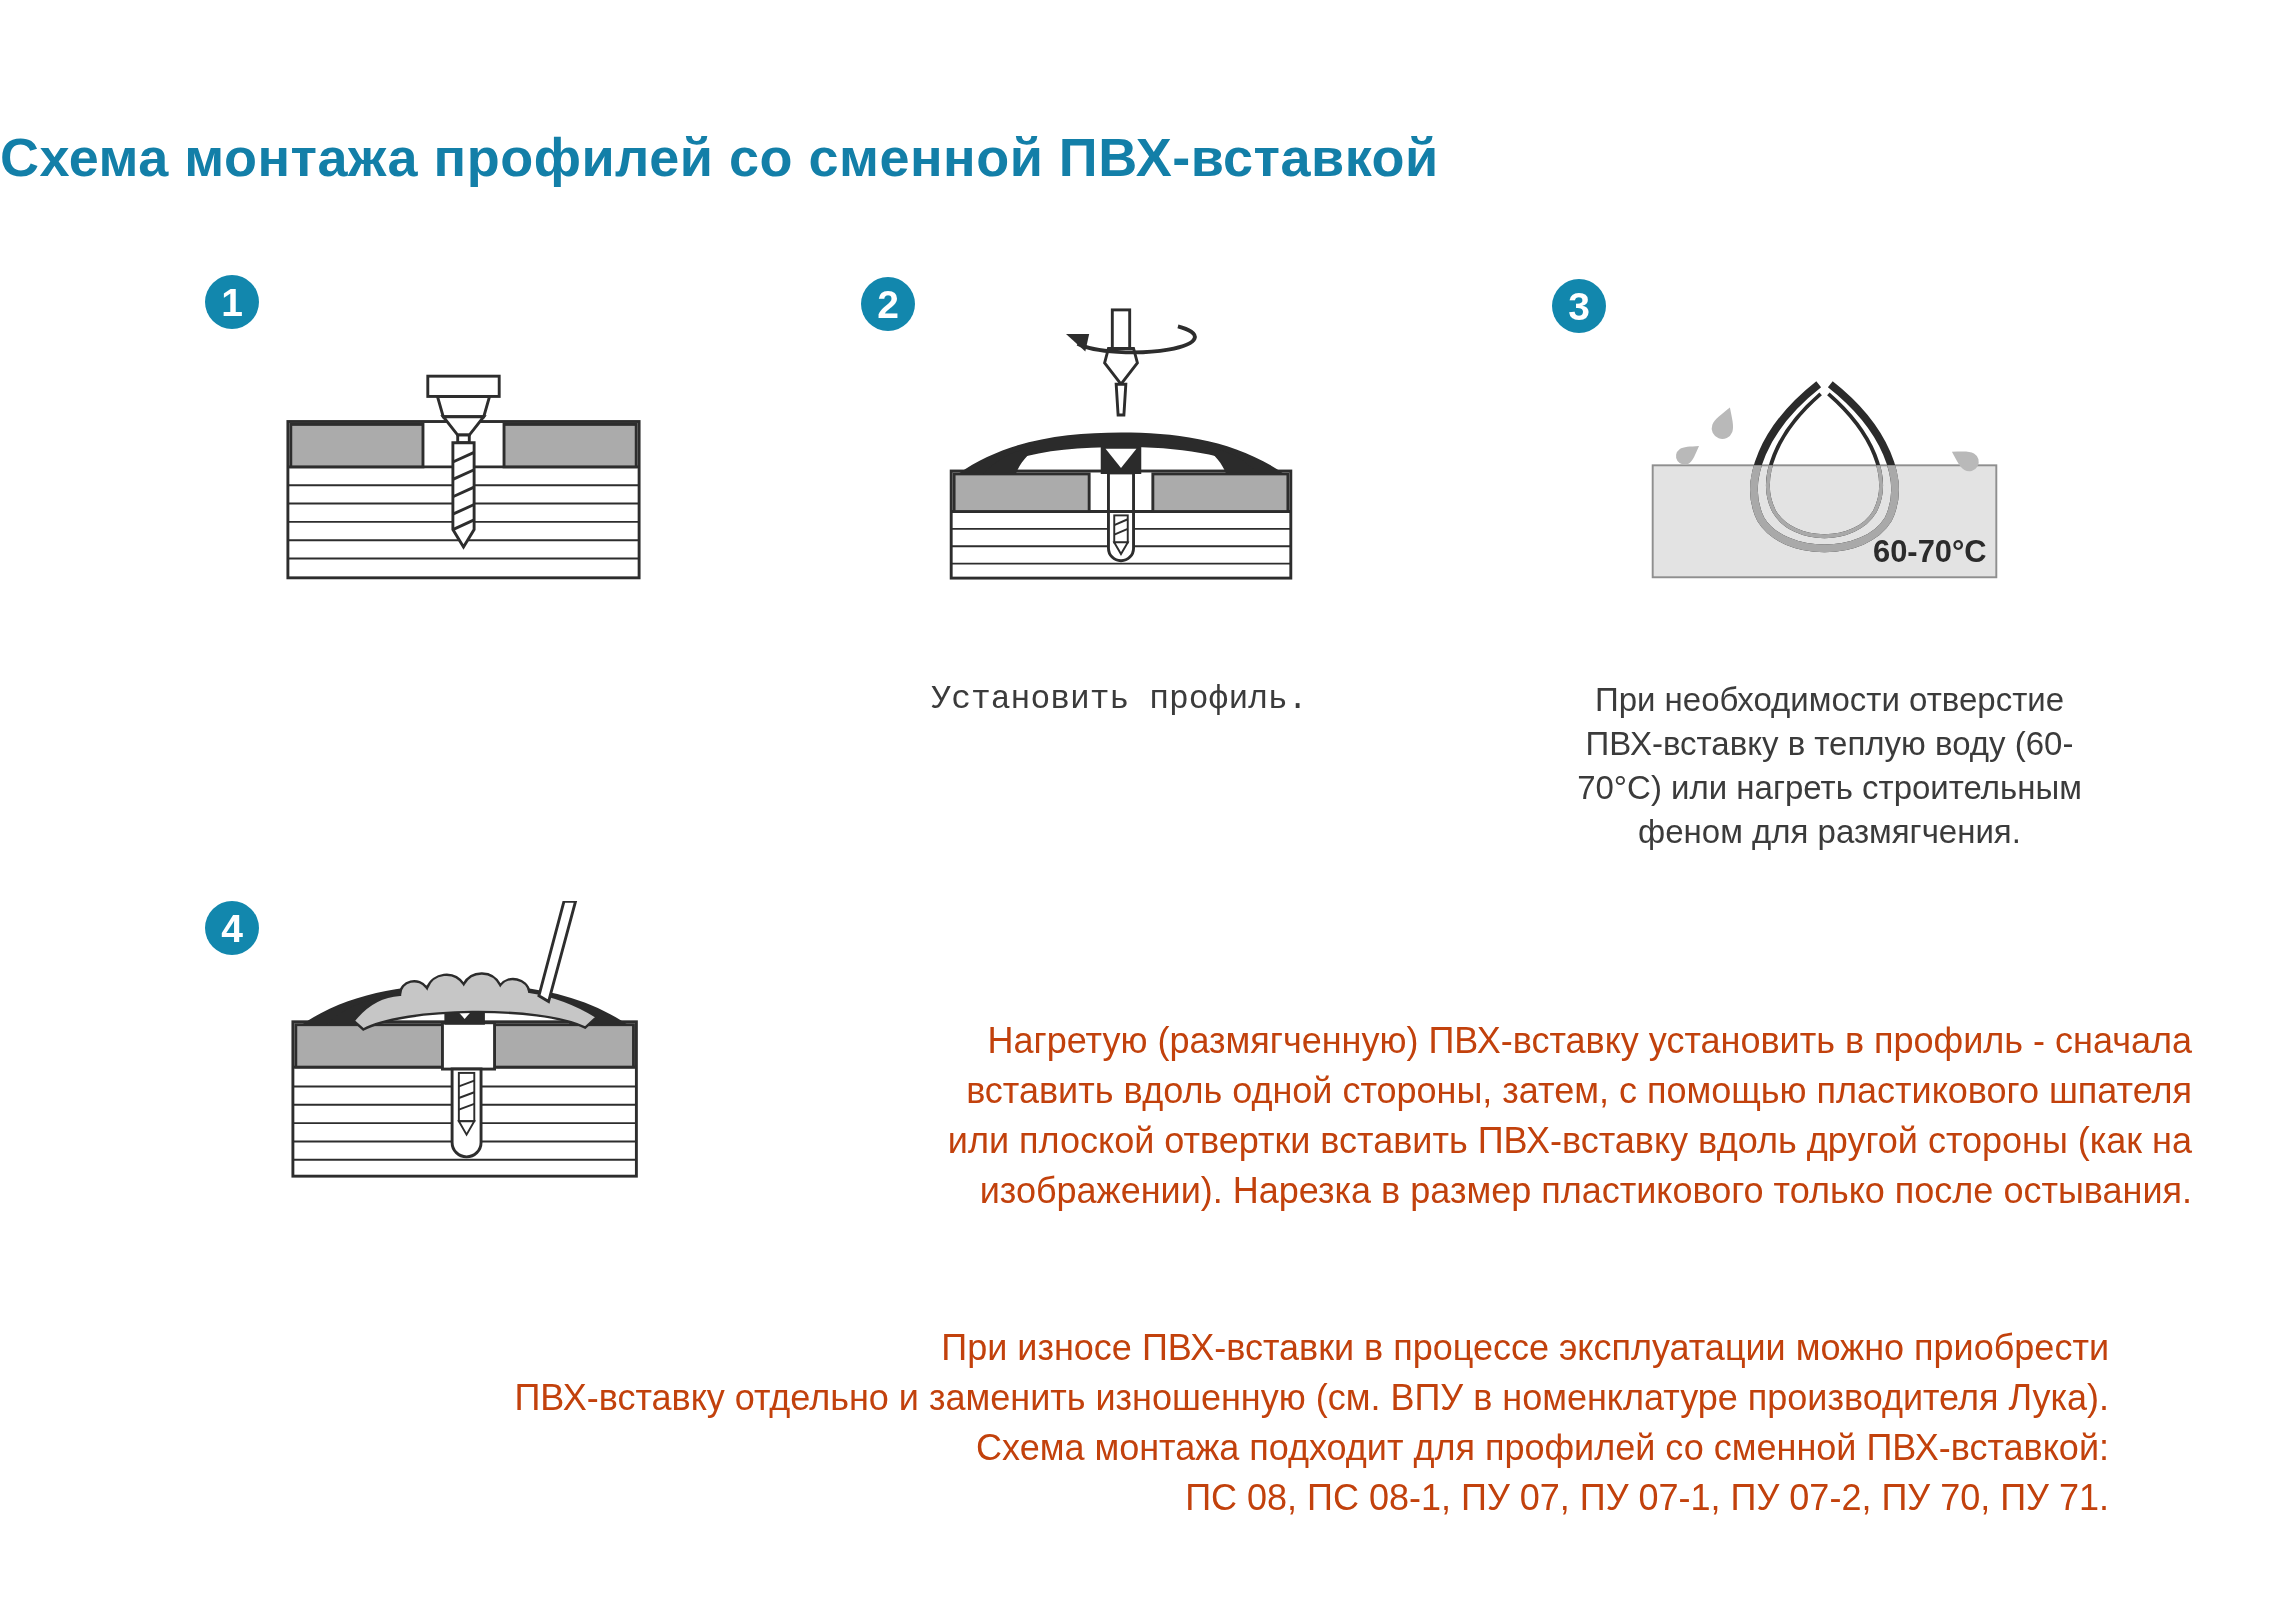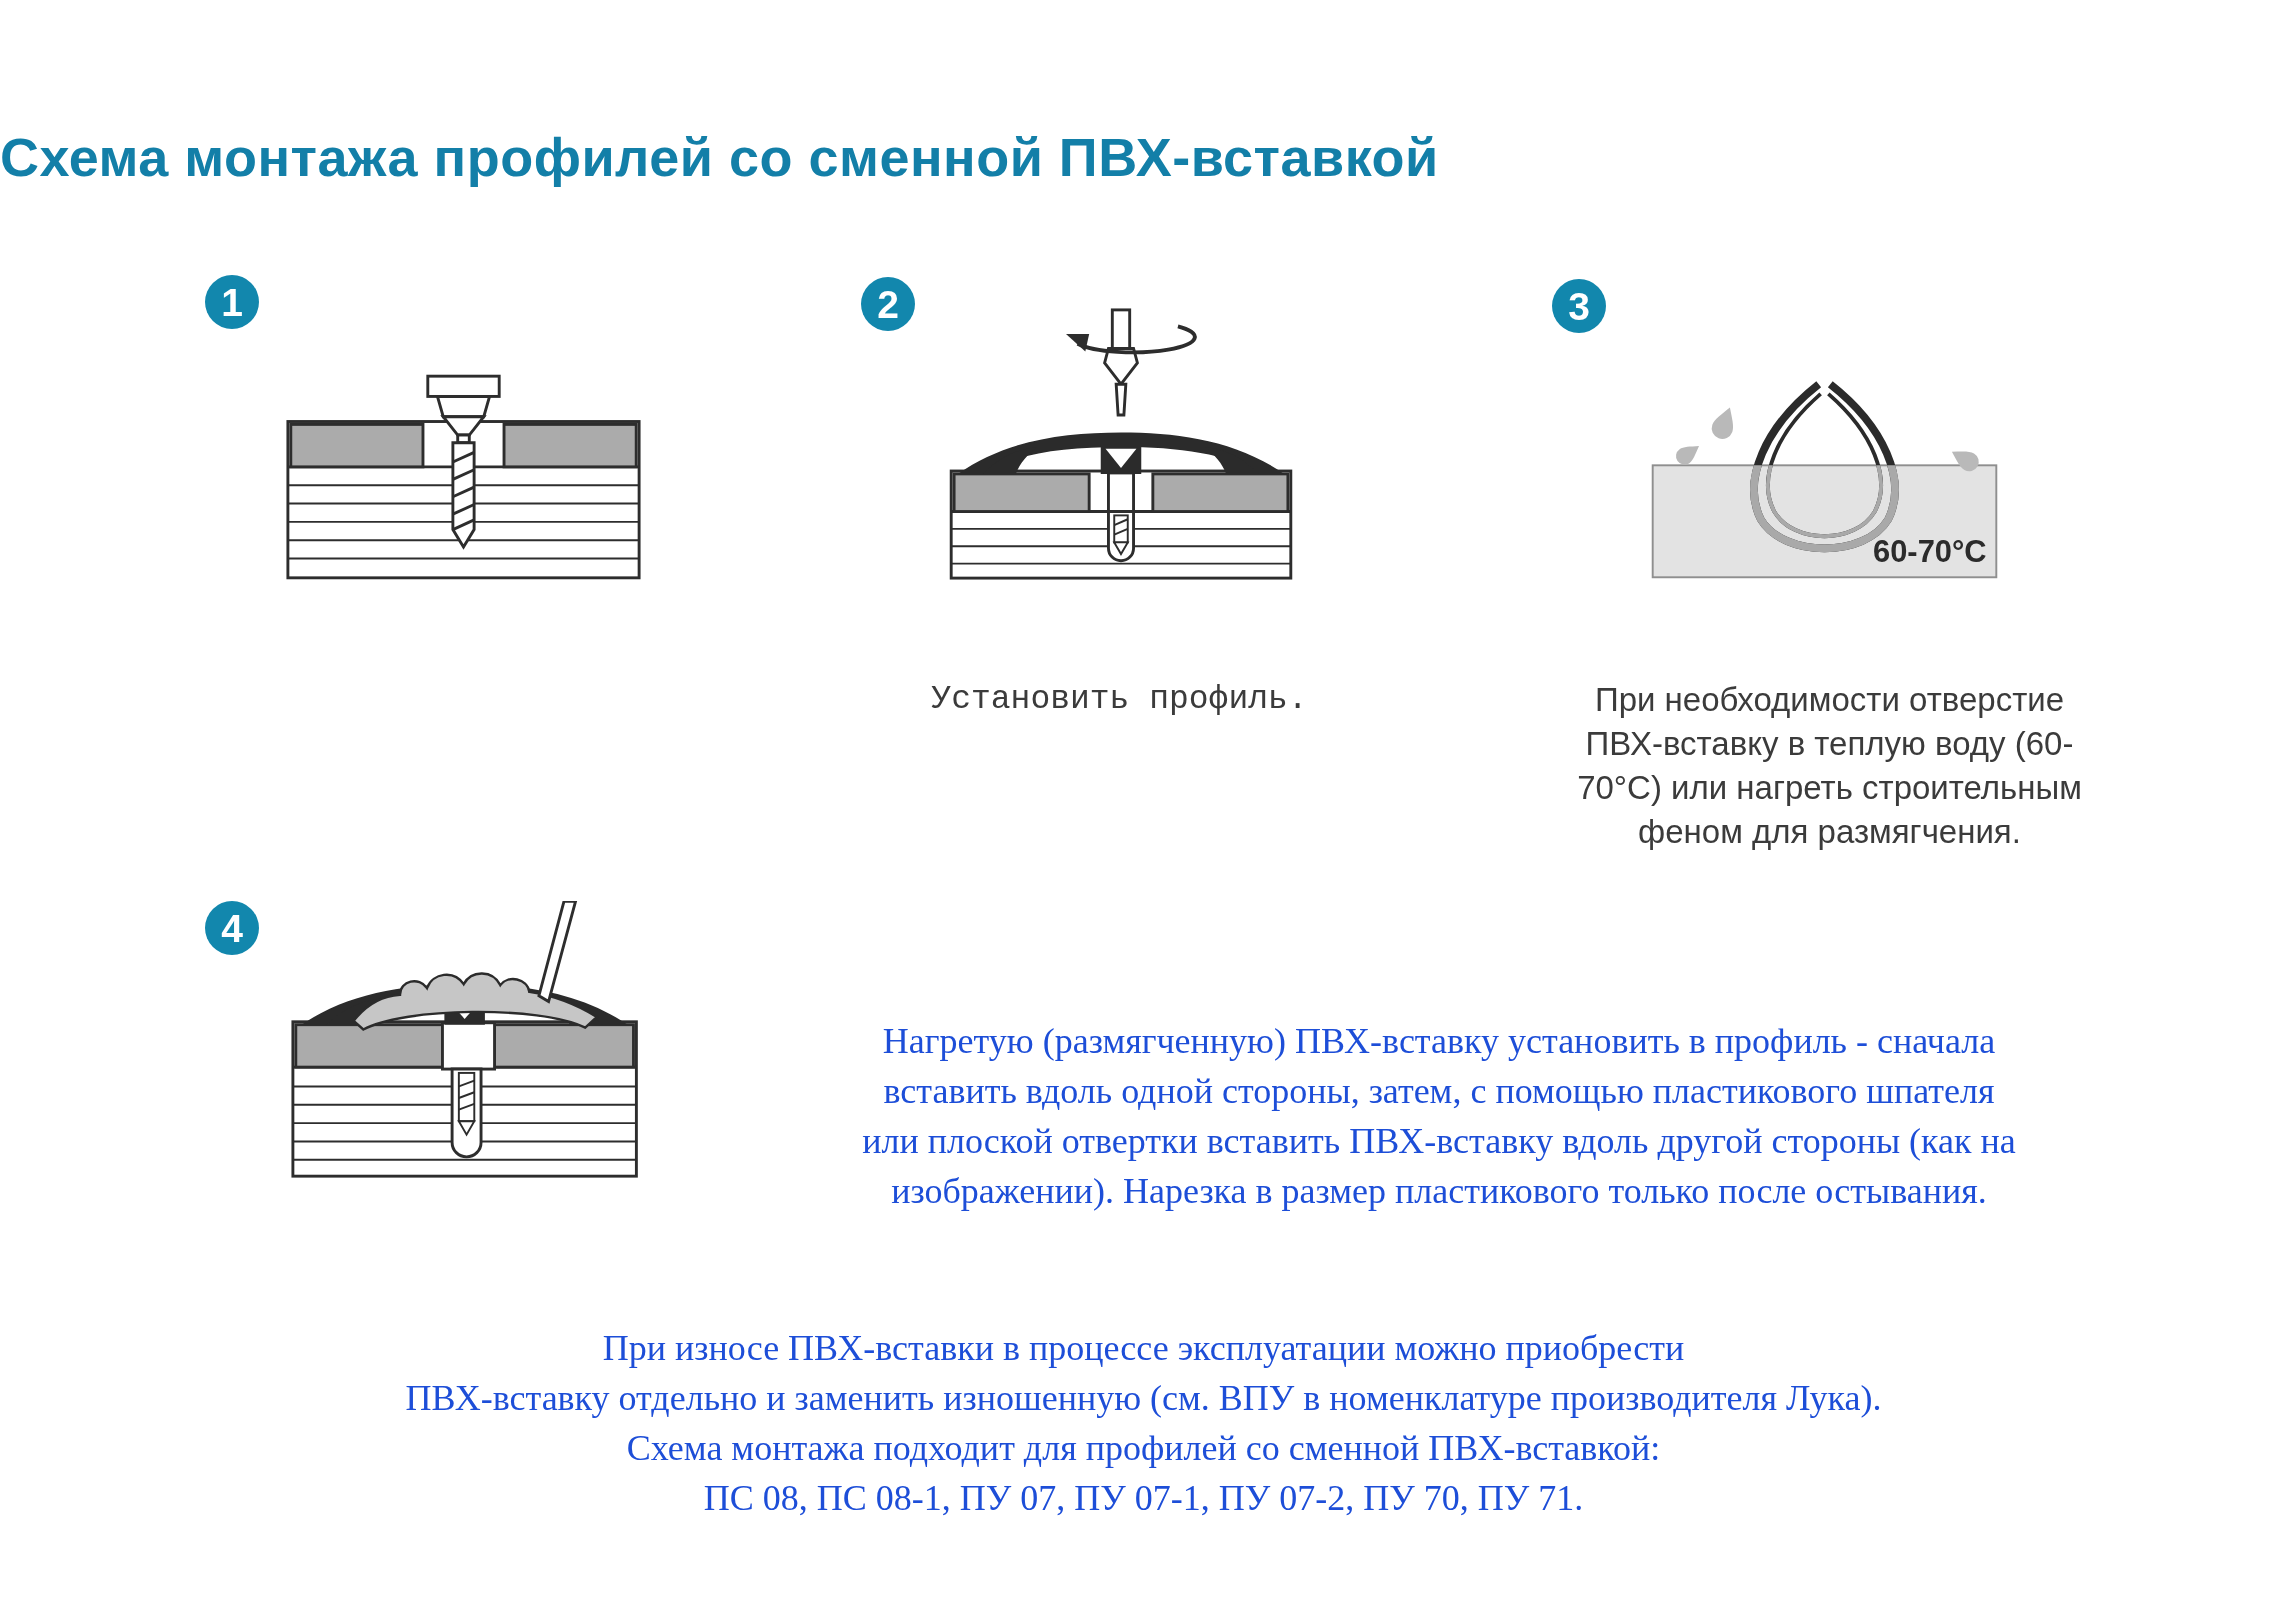--- a/index.html
+++ b/index.html
@@ -14,21 +14,21 @@
   .badge{
     position:absolute;width:54px;height:54px;border-radius:50%;
     background:#1287ad;color:#ffffff;display:flex;align-items:center;justify-content:center;
     font-size:39px;font-weight:700;line-height:1;
   }
   .illu{position:absolute;}
   .caption{
     position:absolute;text-align:center;font-size:33px;line-height:44px;color:#3b3b3b;
   }
   .bigtext{
-    position:absolute;text-align:center;font-size:36px;line-height:50px;color:#1d4ed8;font-family:Liberation Serif, serif;
+    position:absolute;text-align:right;font-size:36px;line-height:50px;color:#c2410c;
   }
   svg{display:block;}
   svg text{font-family:"Liberation Sans", sans-serif;}
 </style>
 </head>
 <body>
 
 <div class="page">
 
   <div class="title">Схема монтажа профилей со сменной ПВХ-вставкой</div>

